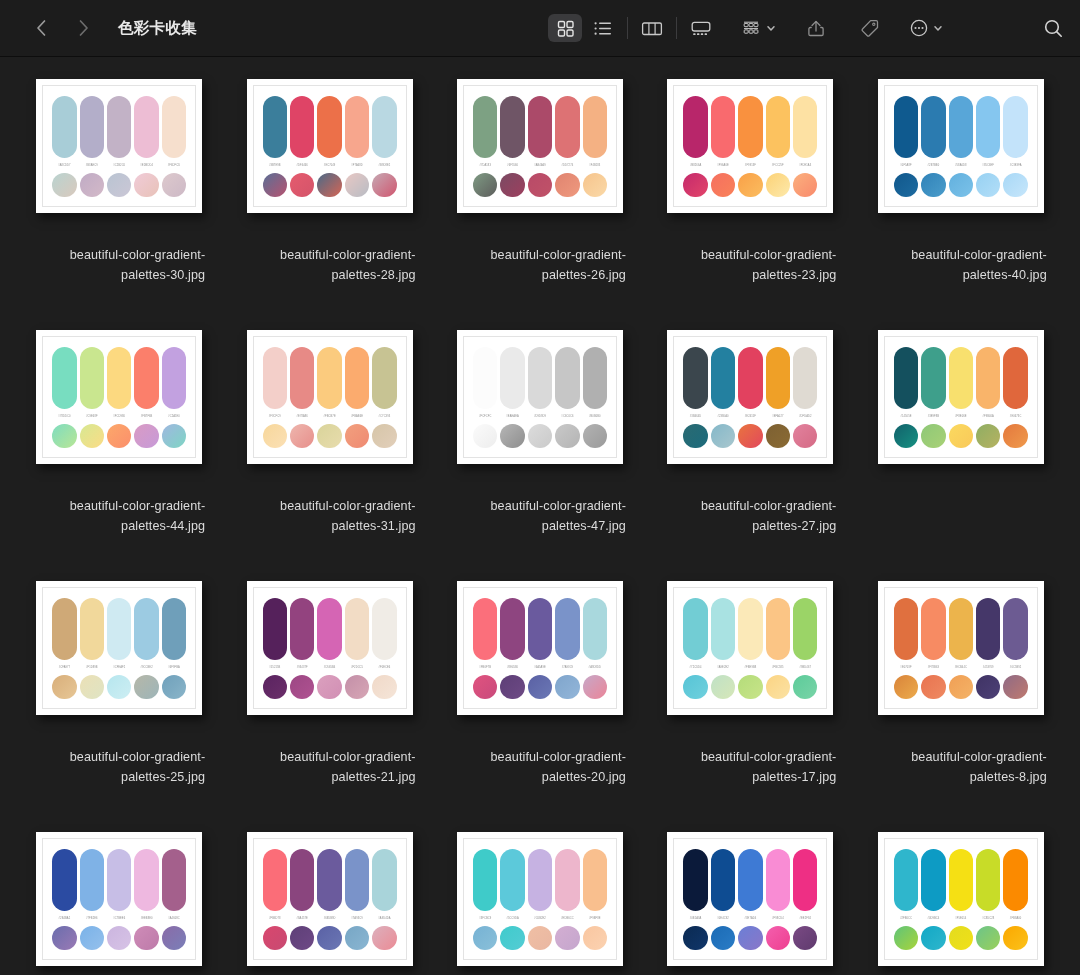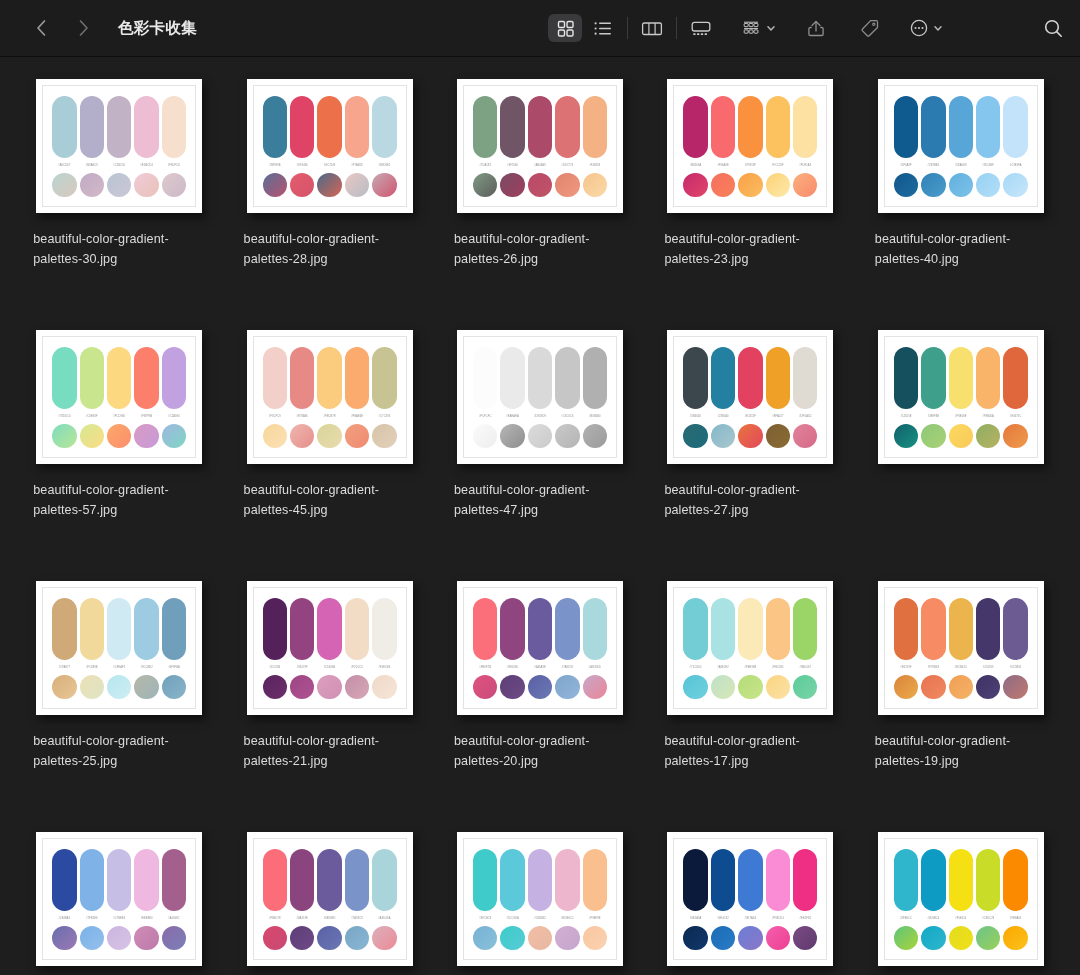--- a/index.html
+++ b/index.html
@@ -149,23 +149,23 @@
     margin-top: 5px;
   }
   .dot {
     flex: 1;
     aspect-ratio: 1 / 1;
     border-radius: 50%;
     max-height: 27px;
   }
 
   .caption {
-    margin-top: 16px;
+    margin-top: 32px;
     width: 172px;
-    text-align: left;
+    text-align: right;
     color: #dcdcdc;
     font-size: 12.6px;
     line-height: 20px;
     word-break: break-word;
     letter-spacing: 0.1px;
   }
 </style>
 </head>
 <body>
 
@@ -456,21 +456,21 @@
               <div class="dots">
                 <div class="dot" style="background: linear-gradient(135deg, rgb(126, 220, 192), rgb(185, 230, 149));"></div>
                 <div class="dot" style="background: linear-gradient(135deg, rgb(215, 232, 146), rgb(251, 220, 134));"></div>
                 <div class="dot" style="background: linear-gradient(135deg, rgb(252, 168, 106), rgb(251, 143, 108));"></div>
                 <div class="dot" style="background: linear-gradient(135deg, rgb(217, 155, 196), rgb(199, 154, 216));"></div>
                 <div class="dot" style="background: linear-gradient(135deg, rgb(159, 183, 224), rgb(127, 213, 196));"></div>
               </div>
             </div>
           </div>
         </div>
-        <div class="caption">beautiful-color-gradient-palettes-57.jpg</div>
+        <div class="caption">beautiful-color-gradient-palettes-44.jpg</div>
       </div>
       <div class="cell">
         <div class="thumb-wrap">
           <div class="poster">
             <div class="poster-inner">
               <div class="pills">
                 <div class="pill" style="background: rgb(243, 207, 201);"></div>
                 <div class="pill" style="background: rgb(231, 138, 134);"></div>
                 <div class="pill" style="background: rgb(251, 203, 126);"></div>
                 <div class="pill" style="background: rgb(251, 171, 110);"></div>
@@ -486,21 +486,21 @@
               <div class="dots">
                 <div class="dot" style="background: linear-gradient(135deg, rgb(247, 215, 155), rgb(251, 224, 181));"></div>
                 <div class="dot" style="background: linear-gradient(135deg, rgb(238, 182, 174), rgb(231, 143, 139));"></div>
                 <div class="dot" style="background: linear-gradient(135deg, rgb(217, 212, 154), rgb(232, 220, 173));"></div>
                 <div class="dot" style="background: linear-gradient(135deg, rgb(242, 160, 126), rgb(239, 138, 114));"></div>
                 <div class="dot" style="background: linear-gradient(135deg, rgb(214, 197, 168), rgb(226, 207, 186));"></div>
               </div>
             </div>
           </div>
         </div>
-        <div class="caption">beautiful-color-gradient-palettes-45.jpg</div>
+        <div class="caption">beautiful-color-gradient-palettes-31.jpg</div>
       </div>
       <div class="cell">
         <div class="thumb-wrap">
           <div class="poster">
             <div class="poster-inner">
               <div class="pills">
                 <div class="pill" style="background: rgb(252, 252, 252);"></div>
                 <div class="pill" style="background: rgb(234, 234, 234);"></div>
                 <div class="pill" style="background: rgb(217, 217, 217);"></div>
                 <div class="pill" style="background: rgb(198, 198, 198);"></div>
@@ -725,21 +725,21 @@
               <div class="dots">
                 <div class="dot" style="background: linear-gradient(135deg, rgb(217, 132, 58), rgb(236, 171, 76));"></div>
                 <div class="dot" style="background: linear-gradient(135deg, rgb(232, 115, 80), rgb(239, 138, 98));"></div>
                 <div class="dot" style="background: linear-gradient(135deg, rgb(240, 159, 85), rgb(244, 179, 103));"></div>
                 <div class="dot" style="background: linear-gradient(135deg, rgb(63, 51, 100), rgb(77, 64, 118));"></div>
                 <div class="dot" style="background: linear-gradient(135deg, rgb(143, 106, 133), rgb(192, 122, 111));"></div>
               </div>
             </div>
           </div>
         </div>
-        <div class="caption">beautiful-color-gradient-palettes-19.jpg</div>
+        <div class="caption">beautiful-color-gradient-palettes-8.jpg</div>
       </div>
       <div class="cell">
         <div class="thumb-wrap">
           <div class="poster">
             <div class="poster-inner">
               <div class="pills">
                 <div class="pill" style="background: rgb(43, 75, 162);"></div>
                 <div class="pill" style="background: rgb(127, 178, 230);"></div>
                 <div class="pill" style="background: rgb(199, 190, 230);"></div>
                 <div class="pill" style="background: rgb(238, 184, 224);"></div>

